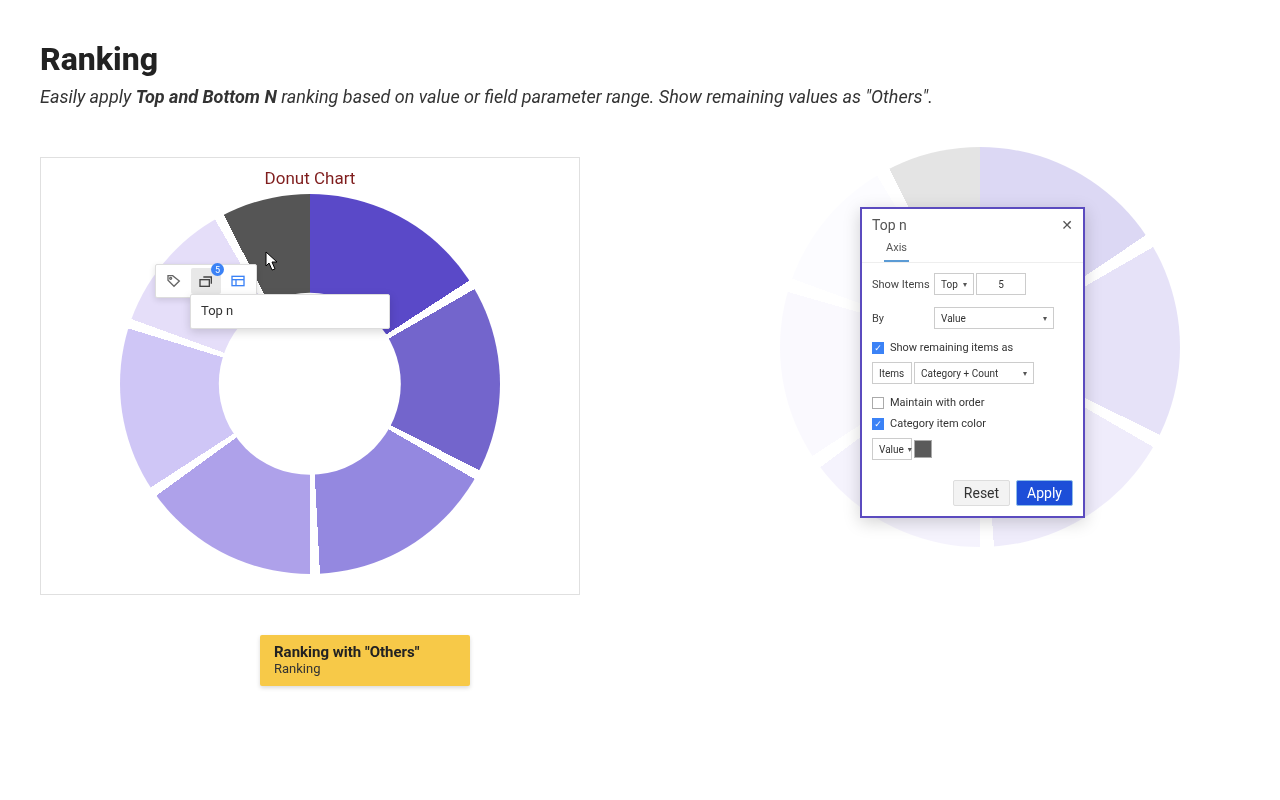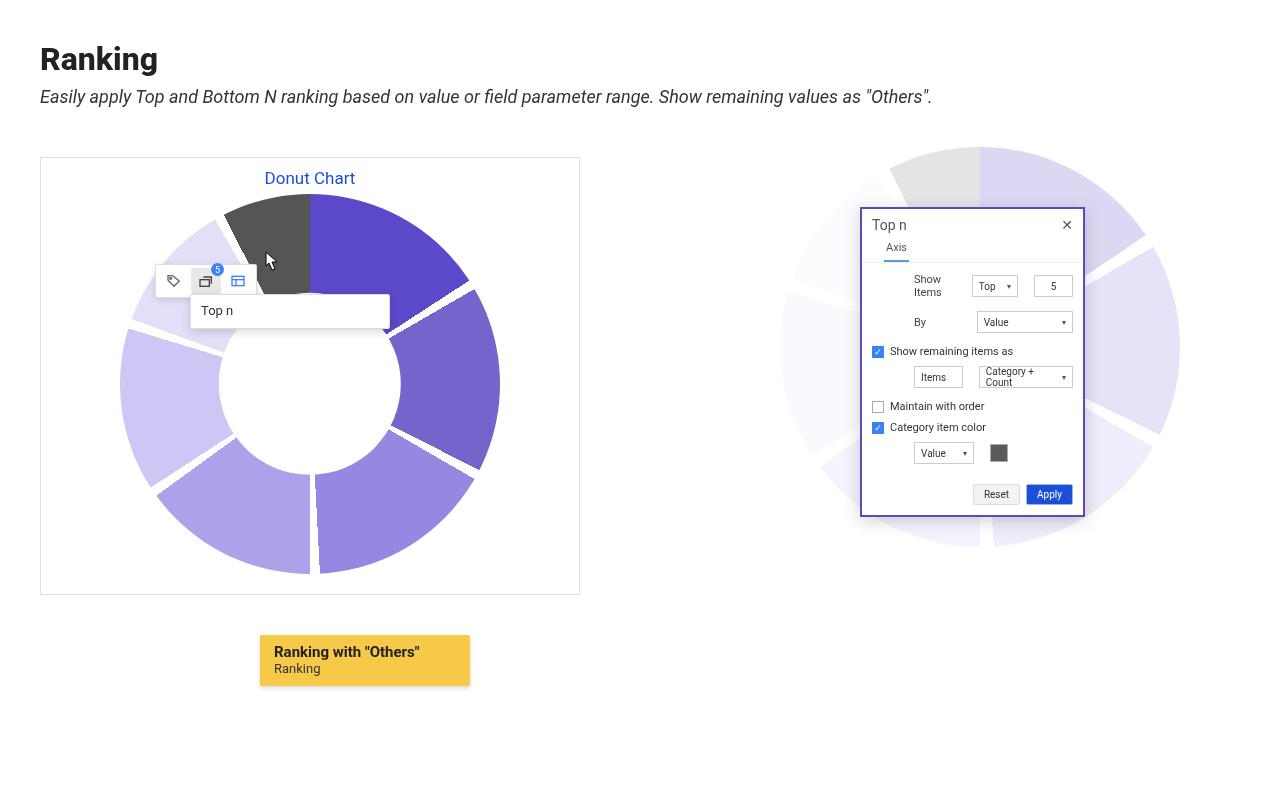--- a/index.html
+++ b/index.html
@@ -5,32 +5,32 @@
   * { box-sizing: border-box; }
   body {
     margin: 0;
     padding: 40px;
     font-family: -apple-system, BlinkMacSystemFont, "Segoe UI", Roboto, Helvetica, Arial, sans-serif;
     background: #fff;
     color: #222;
   }
   .page-title { font-size: 32px; font-weight: 800; margin-bottom: 8px; }
   .page-subtitle { font-size: 18px; font-style: italic; color: #333; margin-bottom: 50px; }
-  .page-subtitle .bold { font-weight: 400; }
+  .page-subtitle .bold { font-weight: 700; }
   .content-row { display: flex; gap: 190px; align-items: flex-start; }
   .left-col { width: 540px; }
   .right-col { position: relative; width: 420px; }
 
   
   .chart-card {
     border: 1px solid #e0e0e0;
     background: #fff;
     padding: 10px 0 20px 0;
   }
-  .chart-title { text-align: center; font-size: 17px; color: #1d4ed8; margin-bottom: 6px; }
+  .chart-title { text-align: center; font-size: 17px; color: #7f1d1d; margin-bottom: 6px; }
   .donut-wrap { position: relative; width: 380px; height: 380px; margin: 0 auto; }
   svg { display: block; }
 
   
   .cursor {
     position: absolute;
     top: 56px; left: 140px;
     font-size: 20px; color: #fff;
     text-shadow: 0 0 2px #000, 0 0 2px #000;
     pointer-events: none;
@@ -114,38 +114,38 @@
   }
   .panel-header .close { cursor: pointer; font-size: 14px; color: #555; }
   .tabs { padding: 0 22px; border-bottom: 1px solid #eee; }
   .tab {
     display: inline-block; padding: 4px 2px 6px 2px;
     font-size: 11px; color: #555;
     border-bottom: 2px solid #5b9bd5;
     cursor: pointer;
   }
   .panel-body { padding: 10px 10px 10px 10px; }
-  .form-row { display: flex; align-items: center; gap: 16px; margin-bottom: 12px; margin-left: 42px; }
+  .form-row { display: flex; align-items: center; gap: 2px; margin-bottom: 12px; }
   .form-label { width: 60px; font-size: 11px; color: #444; }
   .select, .tinput {
     border: 1px solid #ccc; background: #fff;
     font-size: 10px; padding: 3px 6px; height: 22px;
     display: flex; align-items: center; justify-content: space-between;
   }
   .select { cursor: pointer; }
   .select .caret { font-size: 8px; color: #555; margin-left: 4px; }
   .w50 { width: 50px; justify-content: center; }
-  .w60 { width: 60px; }
+  .w60 { width: 40px; }
   .w120 { width: 120px; }
   .chk-row { display: flex; align-items: center; gap: 6px; margin-bottom: 8px; font-size: 11px; }
   .chk { width: 12px; height: 12px; border: 1px solid #aaa; display:inline-flex; align-items:center; justify-content:center; font-size:9px; color:#fff; cursor:pointer; }
   .chk.checked { background:#3b82f6; border-color:#3b82f6; }
   .color-swatch { width: 18px; height: 18px; background:#5a5a5a; border:1px solid #aaa; cursor:pointer; }
   .panel-footer { display:flex; justify-content:flex-end; gap:6px; padding: 6px 10px 10px 10px; }
-  .btn { font-size: 10px; padding: 4px 10px; border: 1px solid #ddd; background:#f3f3f3; cursor:pointer; border-radius:2px; }
+  .btn { font-size: 14px; padding: 4px 10px; border: 1px solid #ddd; background:#f3f3f3; cursor:pointer; border-radius:2px; }
   .btn.primary { background:#1d4ed8; border-color:#8fbde8; color:#fff; }
 </style>
 </head>
 <body>
 
 <div class="page-title">Ranking</div>
 <div class="page-subtitle">
   <span>Easily apply </span><span class="bold">Top and Bottom N</span><span> ranking based on value or field parameter range. Show remaining values as "Others".</span>
 </div>
 

